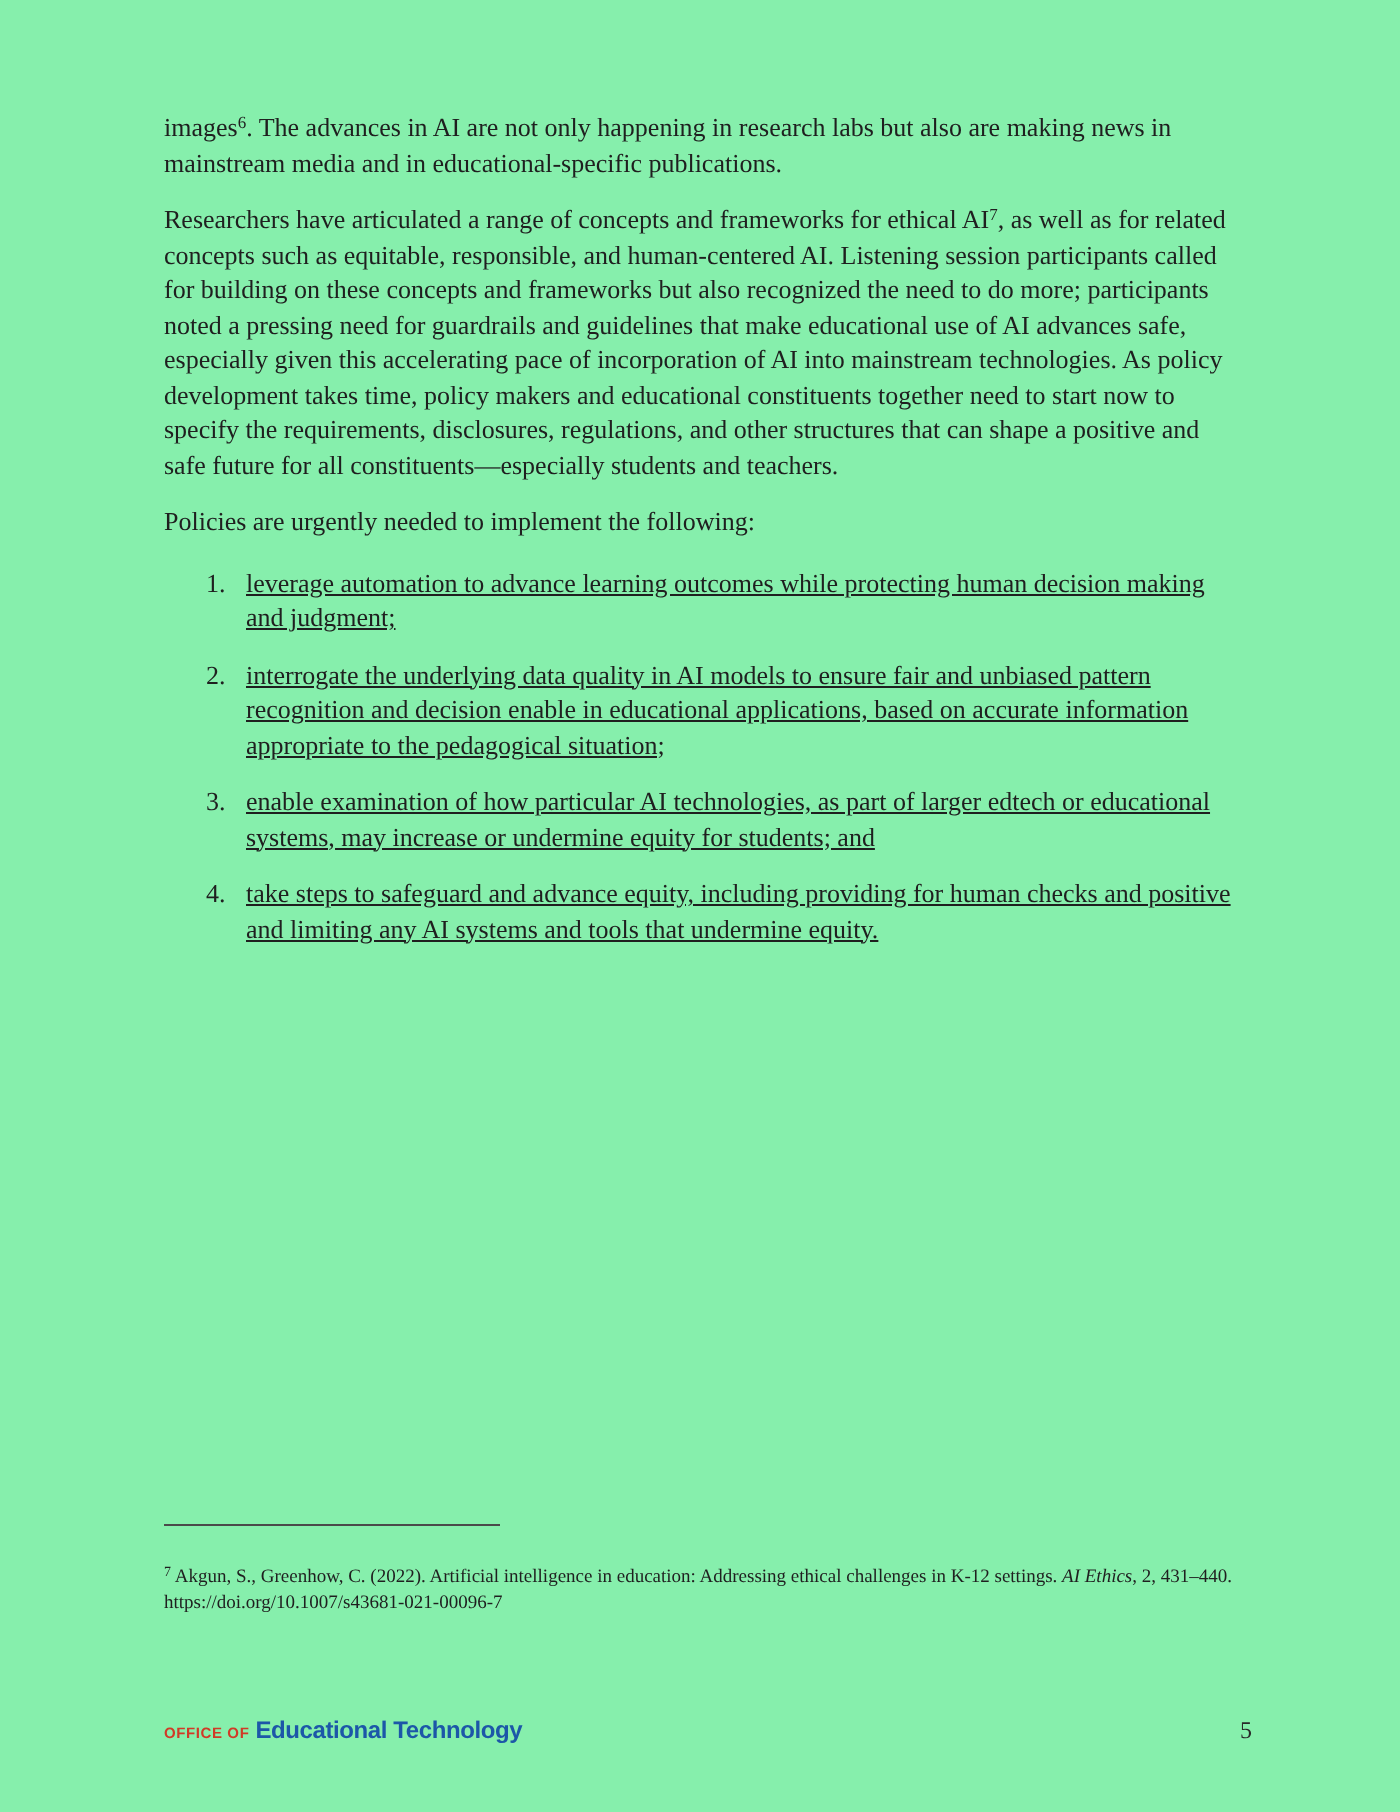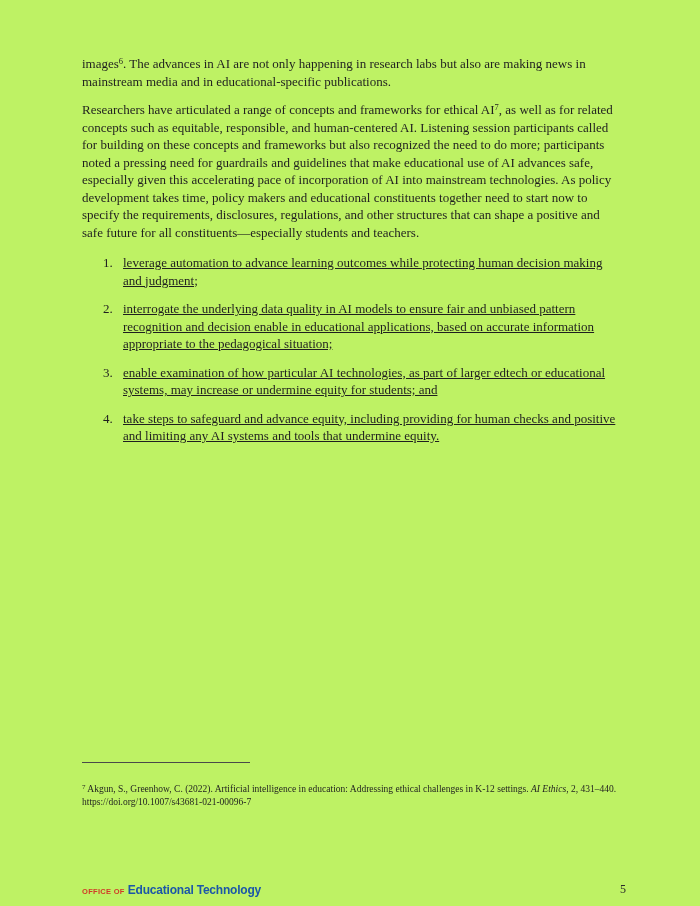--- a/index.html
+++ b/index.html
@@ -1,21 +1,21 @@
 <!DOCTYPE html>
 <html><head>
 <meta charset="utf-8">
 <style>
   * { margin: 0; padding: 0; box-sizing: border-box; }
   html, body { background: #ffffff; }
   .page {
     position: relative;
     width: 700px;
     height: 906px;
-    background: #bef264;
+    background: #86efac;
     font-family: "Liberation Serif", "DejaVu Serif", serif;
     color: #1f1f1f;
     overflow: hidden;
   }
   .body-text {
     position: absolute;
     left: 82px;
     right: 78px;
     top: 55px;
     font-size: 13px;
@@ -55,21 +55,21 @@
     margin-bottom: 20px;
   }
   .footnote { margin-bottom: 7px; }
   .footnote sup.fn-ref { font-size: 7px; top: -3.5px; }
   .fn-italic { font-style: italic; }
   .doi { color: inherit; text-decoration: none; }
   .footer {
     position: absolute;
     left: 82px;
     right: 74px;
-    top: 880px;
+    top: 856px;
     display: flex;
     justify-content: space-between;
     align-items: center;
   }
   .logo {
     font-family: "Liberation Sans", "DejaVu Sans", sans-serif;
     font-weight: bold;
     white-space: nowrap;
   }
   .logo .logo-prefix {
@@ -91,20 +91,21 @@
 <body>
 
 <div class="page" style="color: rgb(31, 31, 31);">
 
   <div class="body-text">
 
     <p class="para"><span>images</span><sup class="fn-ref">6</sup><span>. The advances in AI are not only happening in research labs but also are making news in mainstream media and in educational-specific publications.</span></p>
 
     <p class="para"><span>Researchers have articulated a range of concepts and frameworks for ethical AI</span><sup class="fn-ref">7</sup><span>, as well as for related concepts such as equitable, responsible, and human-centered AI. Listening session participants called for building on these concepts and frameworks but also recognized the need to do more; participants noted a pressing need for guardrails and guidelines that make educational use of AI advances safe, especially given this accelerating pace of incorporation of AI into mainstream technologies. As policy development takes time, policy makers and educational constituents together need to start now to specify the requirements, disclosures, regulations, and other structures that can shape a positive and safe future for all constituents—especially students and teachers.</span></p>
 
+    <p class="para">Policies are urgently needed to implement the following:</p>
 
     <div class="num-list">
       <div class="num-item">
         <span class="num">1.</span>
         <span class="item-text">leverage automation to advance learning outcomes while protecting human decision making and judgment;</span>
       </div>
       <div class="num-item">
         <span class="num">2.</span>
         <span class="item-text">interrogate the underlying data quality in AI models to ensure fair and unbiased pattern recognition and decision enable in educational applications, based on accurate information appropriate to the pedagogical situation;</span>
       </div>

